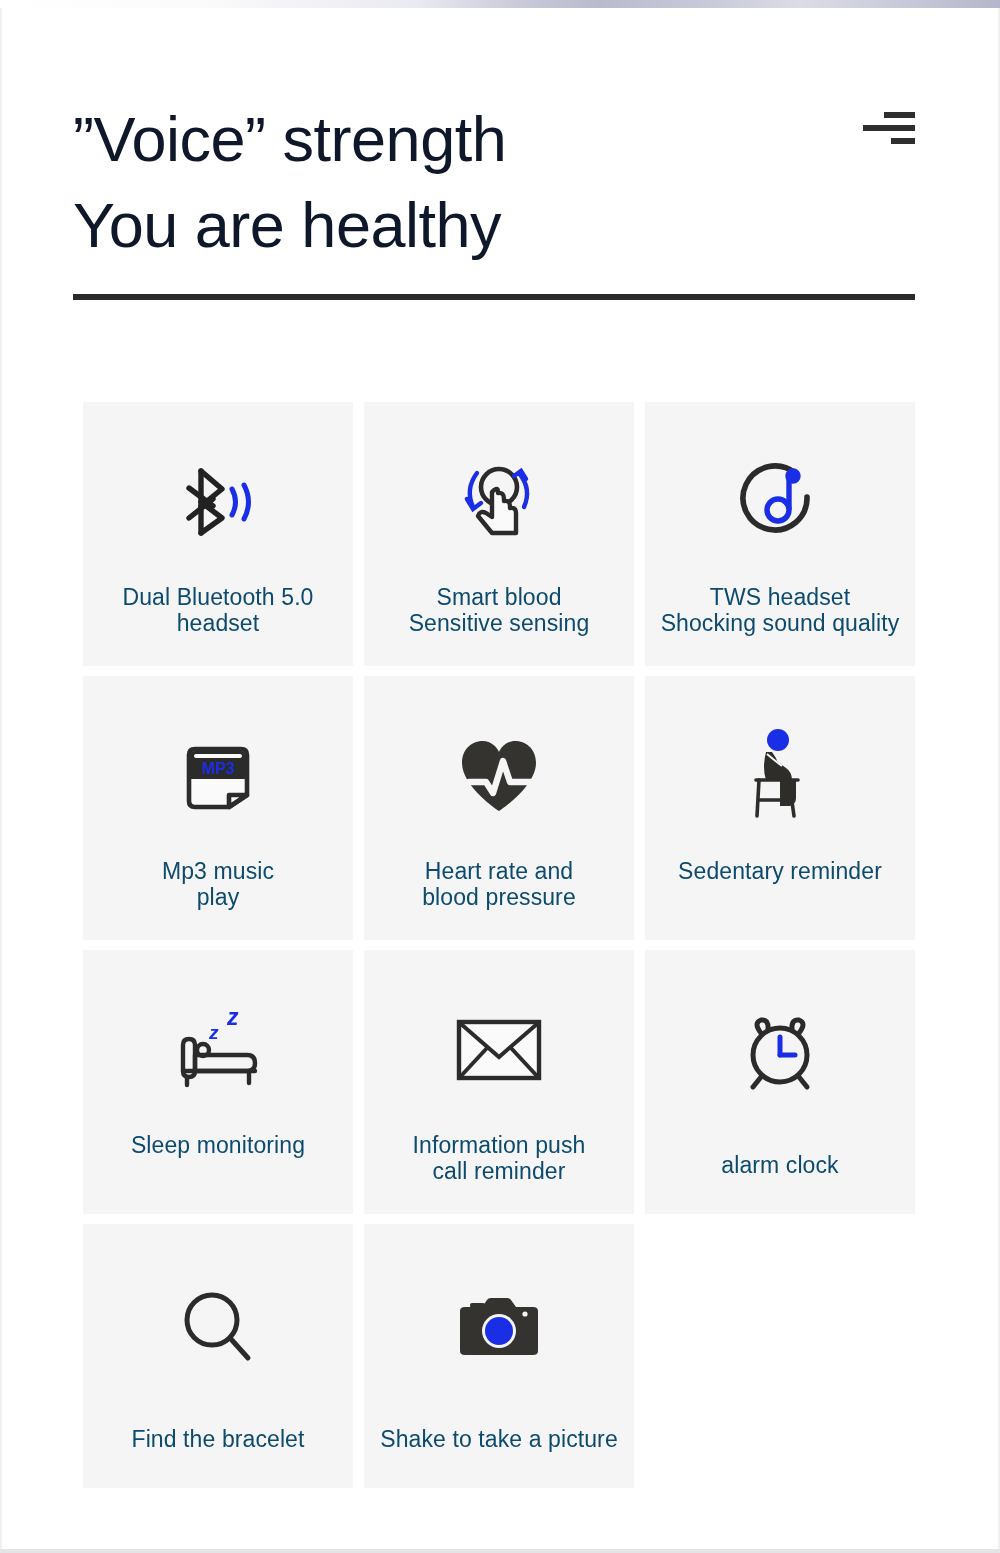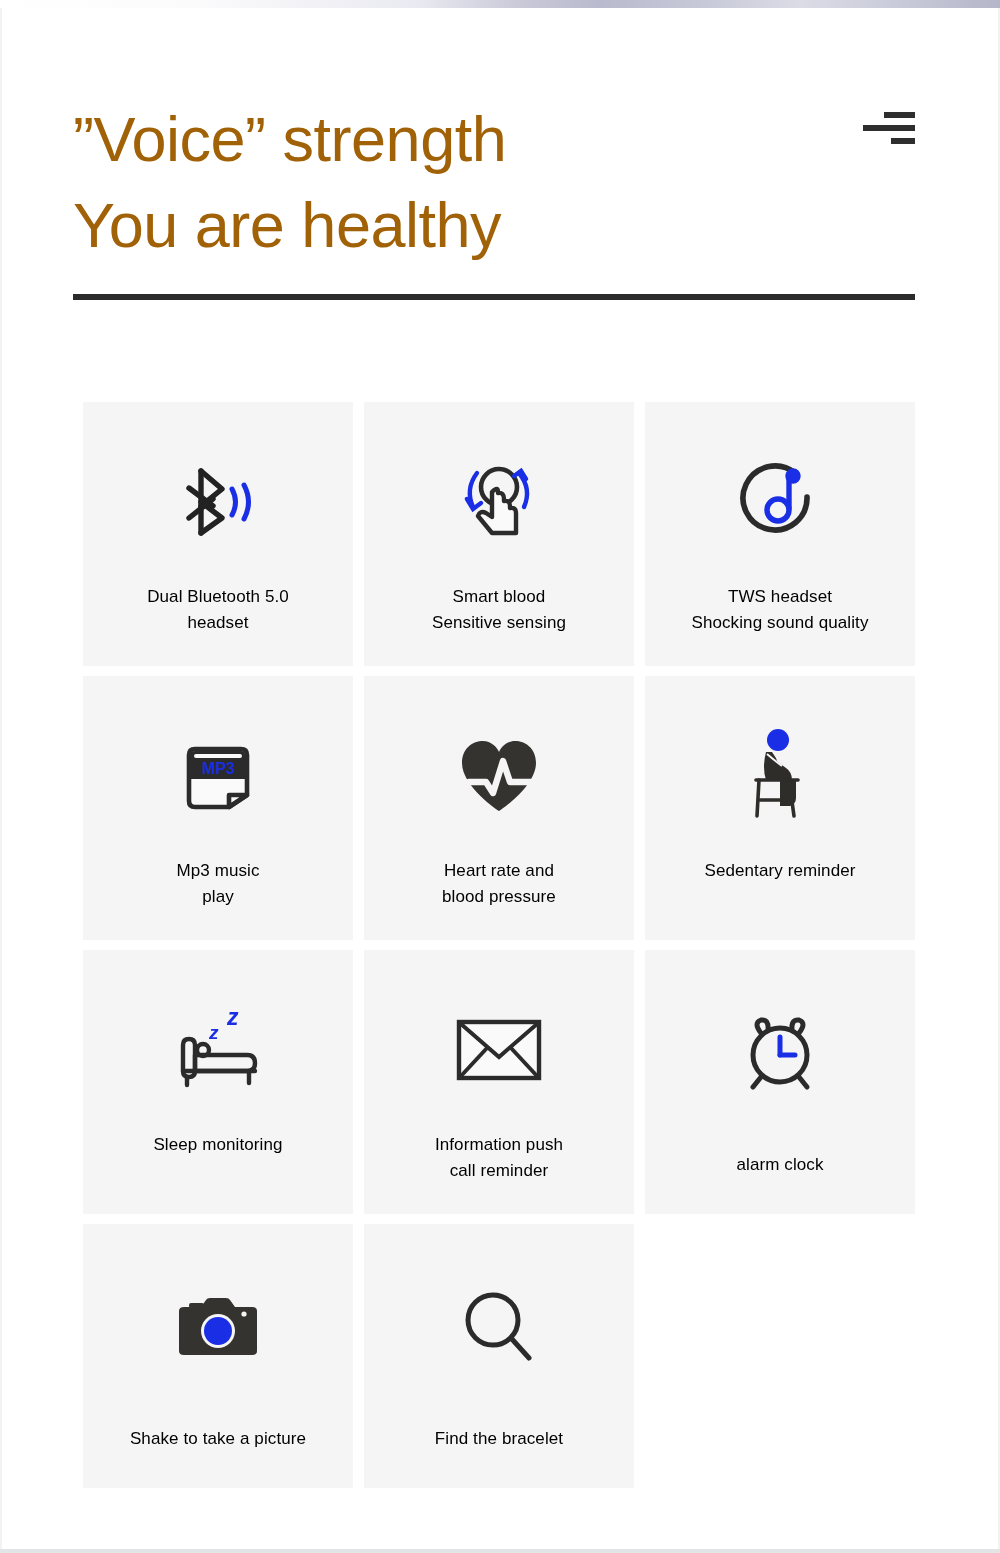--- a/index.html
+++ b/index.html
@@ -50,21 +50,21 @@
   }
   .header-row {
     display: flex;
     align-items: flex-start;
     justify-content: space-between;
   }
   .title {
     font-size: 63px;
     line-height: 86px;
     font-weight: 400;
-    color: #a16207;
+    color: #0f172a;
     letter-spacing: -0.5px;
     white-space: pre-line;
   }
   .menu-btn {
     margin-top: 16px;
     width: 52px;
     height: 40px;
     display: flex;
     flex-direction: column;
     align-items: flex-end;
@@ -106,22 +106,22 @@
   .icon-wrap {
     height: 96px;
     display: flex;
     align-items: center;
     justify-content: center;
     text-align: center;
   }
   .cell-label {
     margin-top: 34px;
     text-align: center;
-    color: #000000;
-    font-size: 17px;
+    color: #0c4a6e;
+    font-size: 23px;
     line-height: 26px;
     white-space: pre-line;
     letter-spacing: 0.1px;
   }
   .cell.row4 { padding-top: 56px; gap: 8px; }
   .cell.row4 .cell-label { margin-top: 42px; }
 </style>
 </head>
 <body>
 
@@ -295,41 +295,41 @@
             <path d="M43 26 L43 44"></path>
             <path d="M43 44 L58 44"></path>
           </g>
         </svg>
       </div>
       <div class="cell-label">alarm clock</div>
     </div>
 
     <div class="cell row4">
       <div class="icon-wrap">
+        <svg width="80" height="80" viewBox="0 0 80 80">
+          <g fill="none" stroke="#2b2b2b" stroke-width="5" stroke-linecap="round">
+            <circle cx="34" cy="32" r="25"></circle>
+            <path d="M52 50 L70 70"></path>
+          </g>
+        </svg>
+      </div>
+      <div class="cell-label">Find the bracelet</div>
+    </div>
+
+    <div class="cell row4">
+      <div class="icon-wrap">
         <svg width="86" height="70" viewBox="0 0 86 70">
           <rect x="14" y="10" width="15" height="5" rx="2" fill="#35332f"></rect>
           <path d="M4 18 Q4 14 9 14 L26 14 L31 7 Q32 5 35 5 L51 5 Q54 5 55 7
                    L60 14 L77 14 Q82 14 82 18 L82 58 Q82 62 77 62 L9 62
                    Q4 62 4 58 Z" fill="#35332f"></path>
           <circle cx="43" cy="38" r="17" fill="#f5f5f5"></circle>
           <circle cx="43" cy="38" r="14" fill="#1a2ee6"></circle>
           <circle cx="69" cy="21" r="2.6" fill="#f5f5f5"></circle>
         </svg>
       </div>
       <div class="cell-label">Shake to take a picture</div>
     </div>
 
-    <div class="cell row4">
-      <div class="icon-wrap">
-        <svg width="80" height="80" viewBox="0 0 80 80">
-          <g fill="none" stroke="#2b2b2b" stroke-width="5" stroke-linecap="round">
-            <circle cx="34" cy="32" r="25"></circle>
-            <path d="M52 50 L70 70"></path>
-          </g>
-        </svg>
-      </div>
-      <div class="cell-label">Find the bracelet</div>
-    </div>
-
   </div>
 
   <div class="bottom-rule"></div>
 </div>
 
 </body></html>

